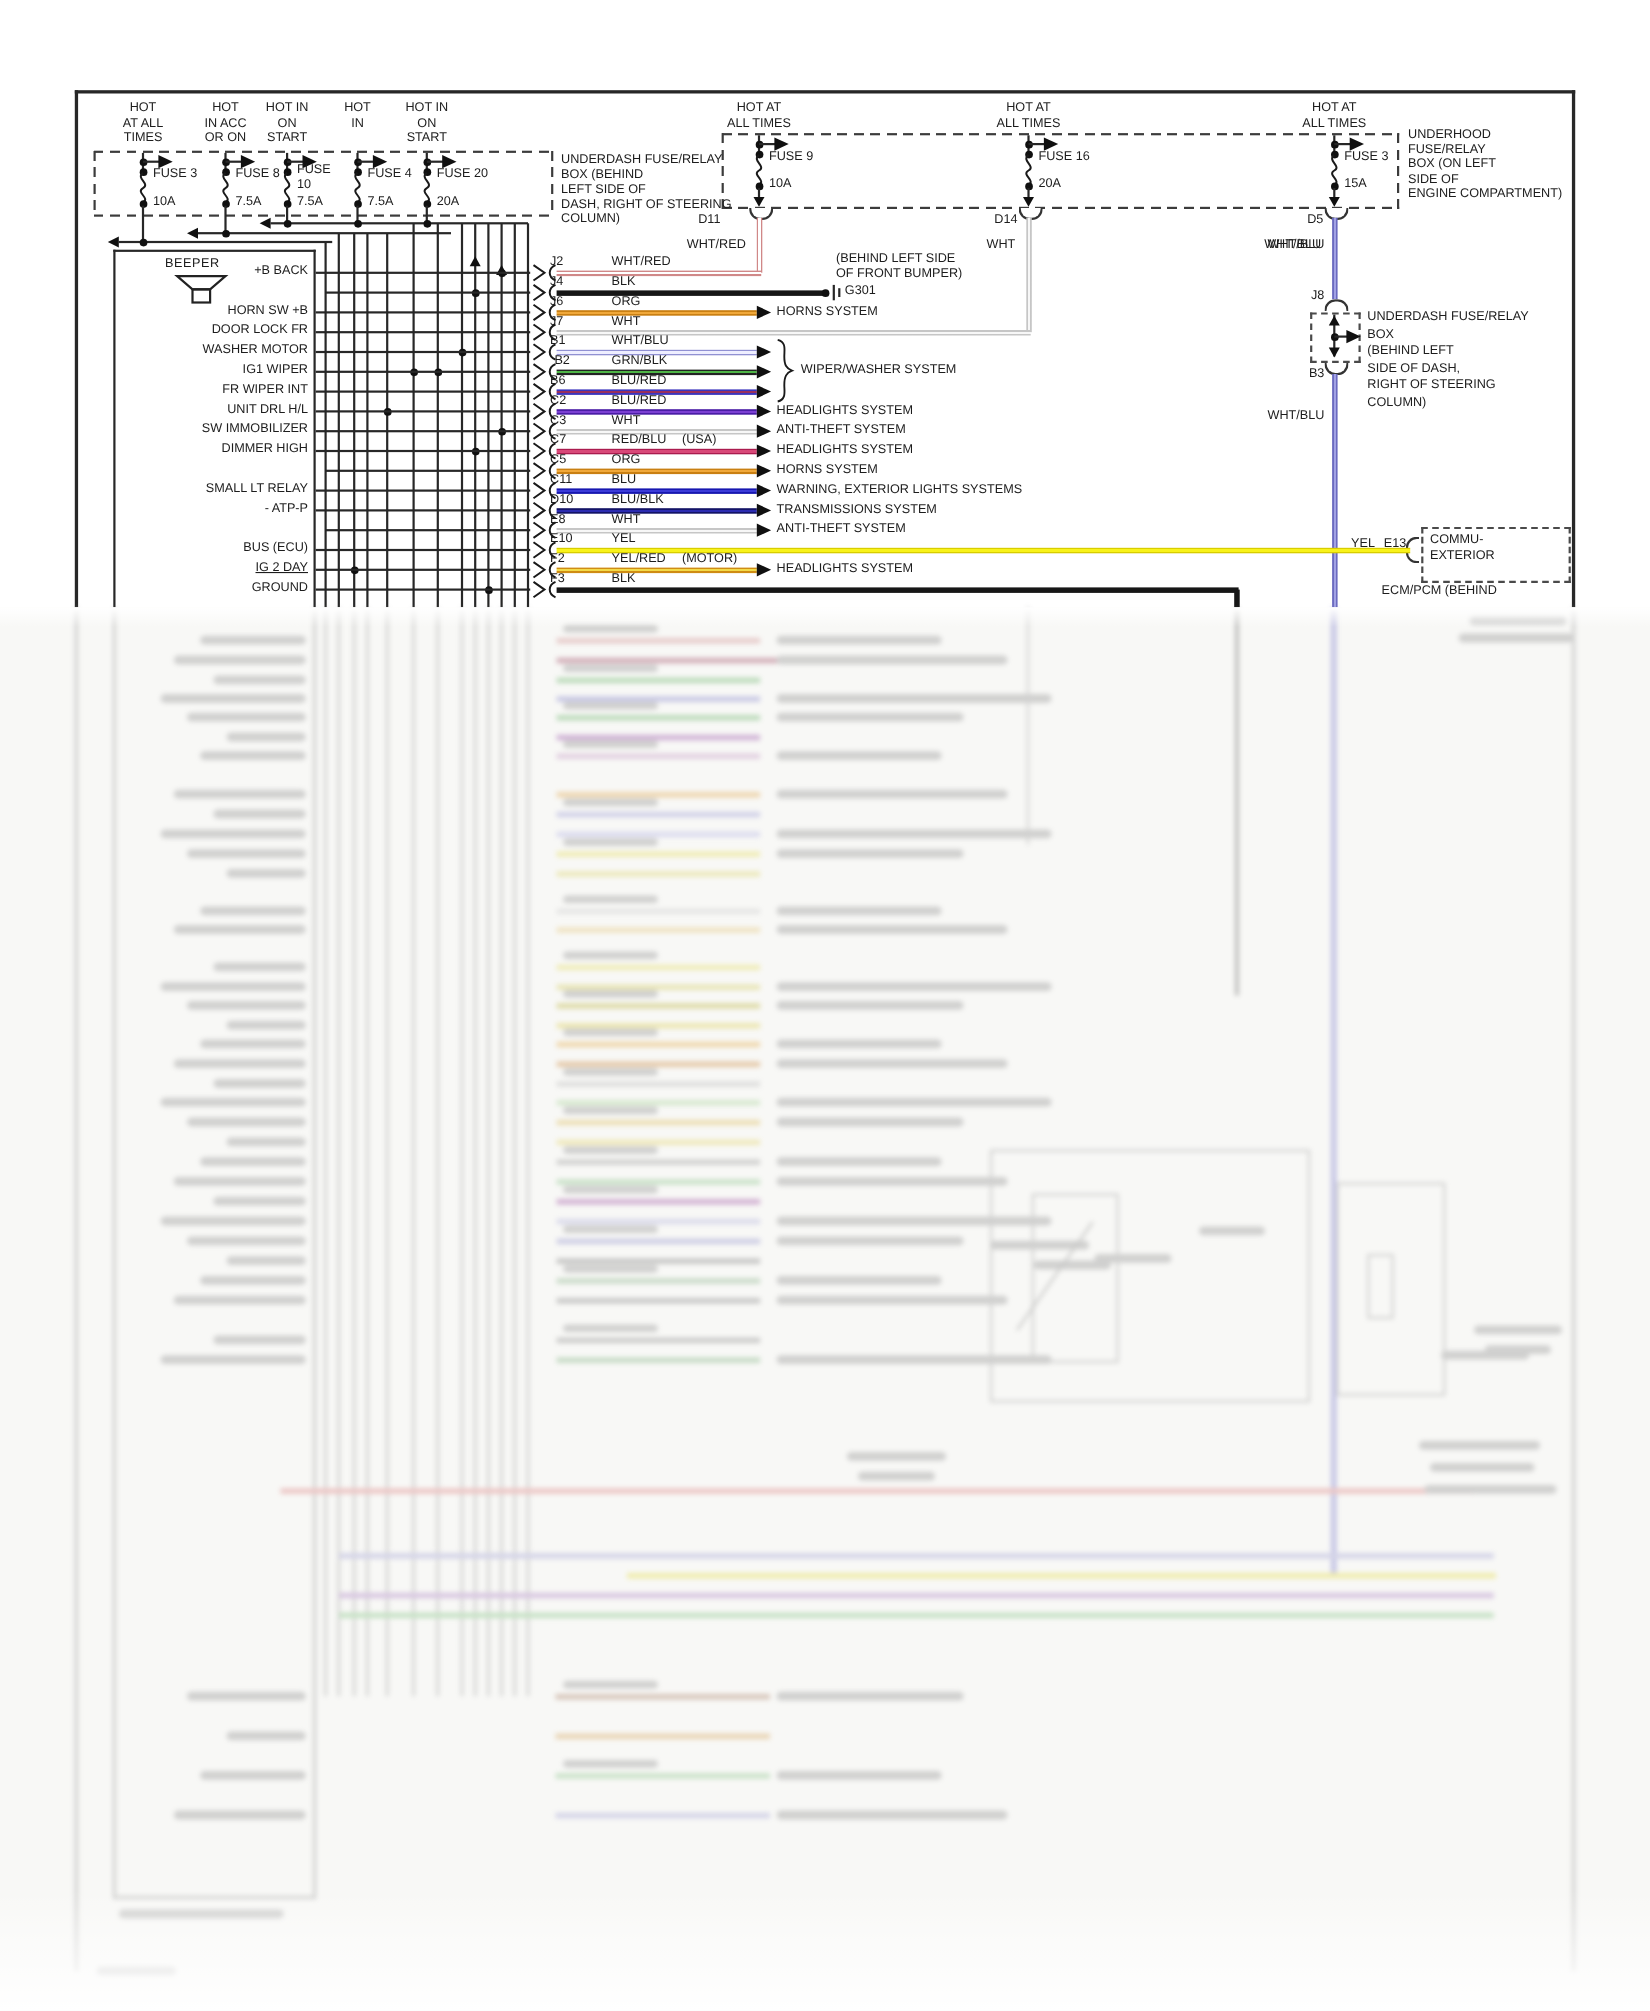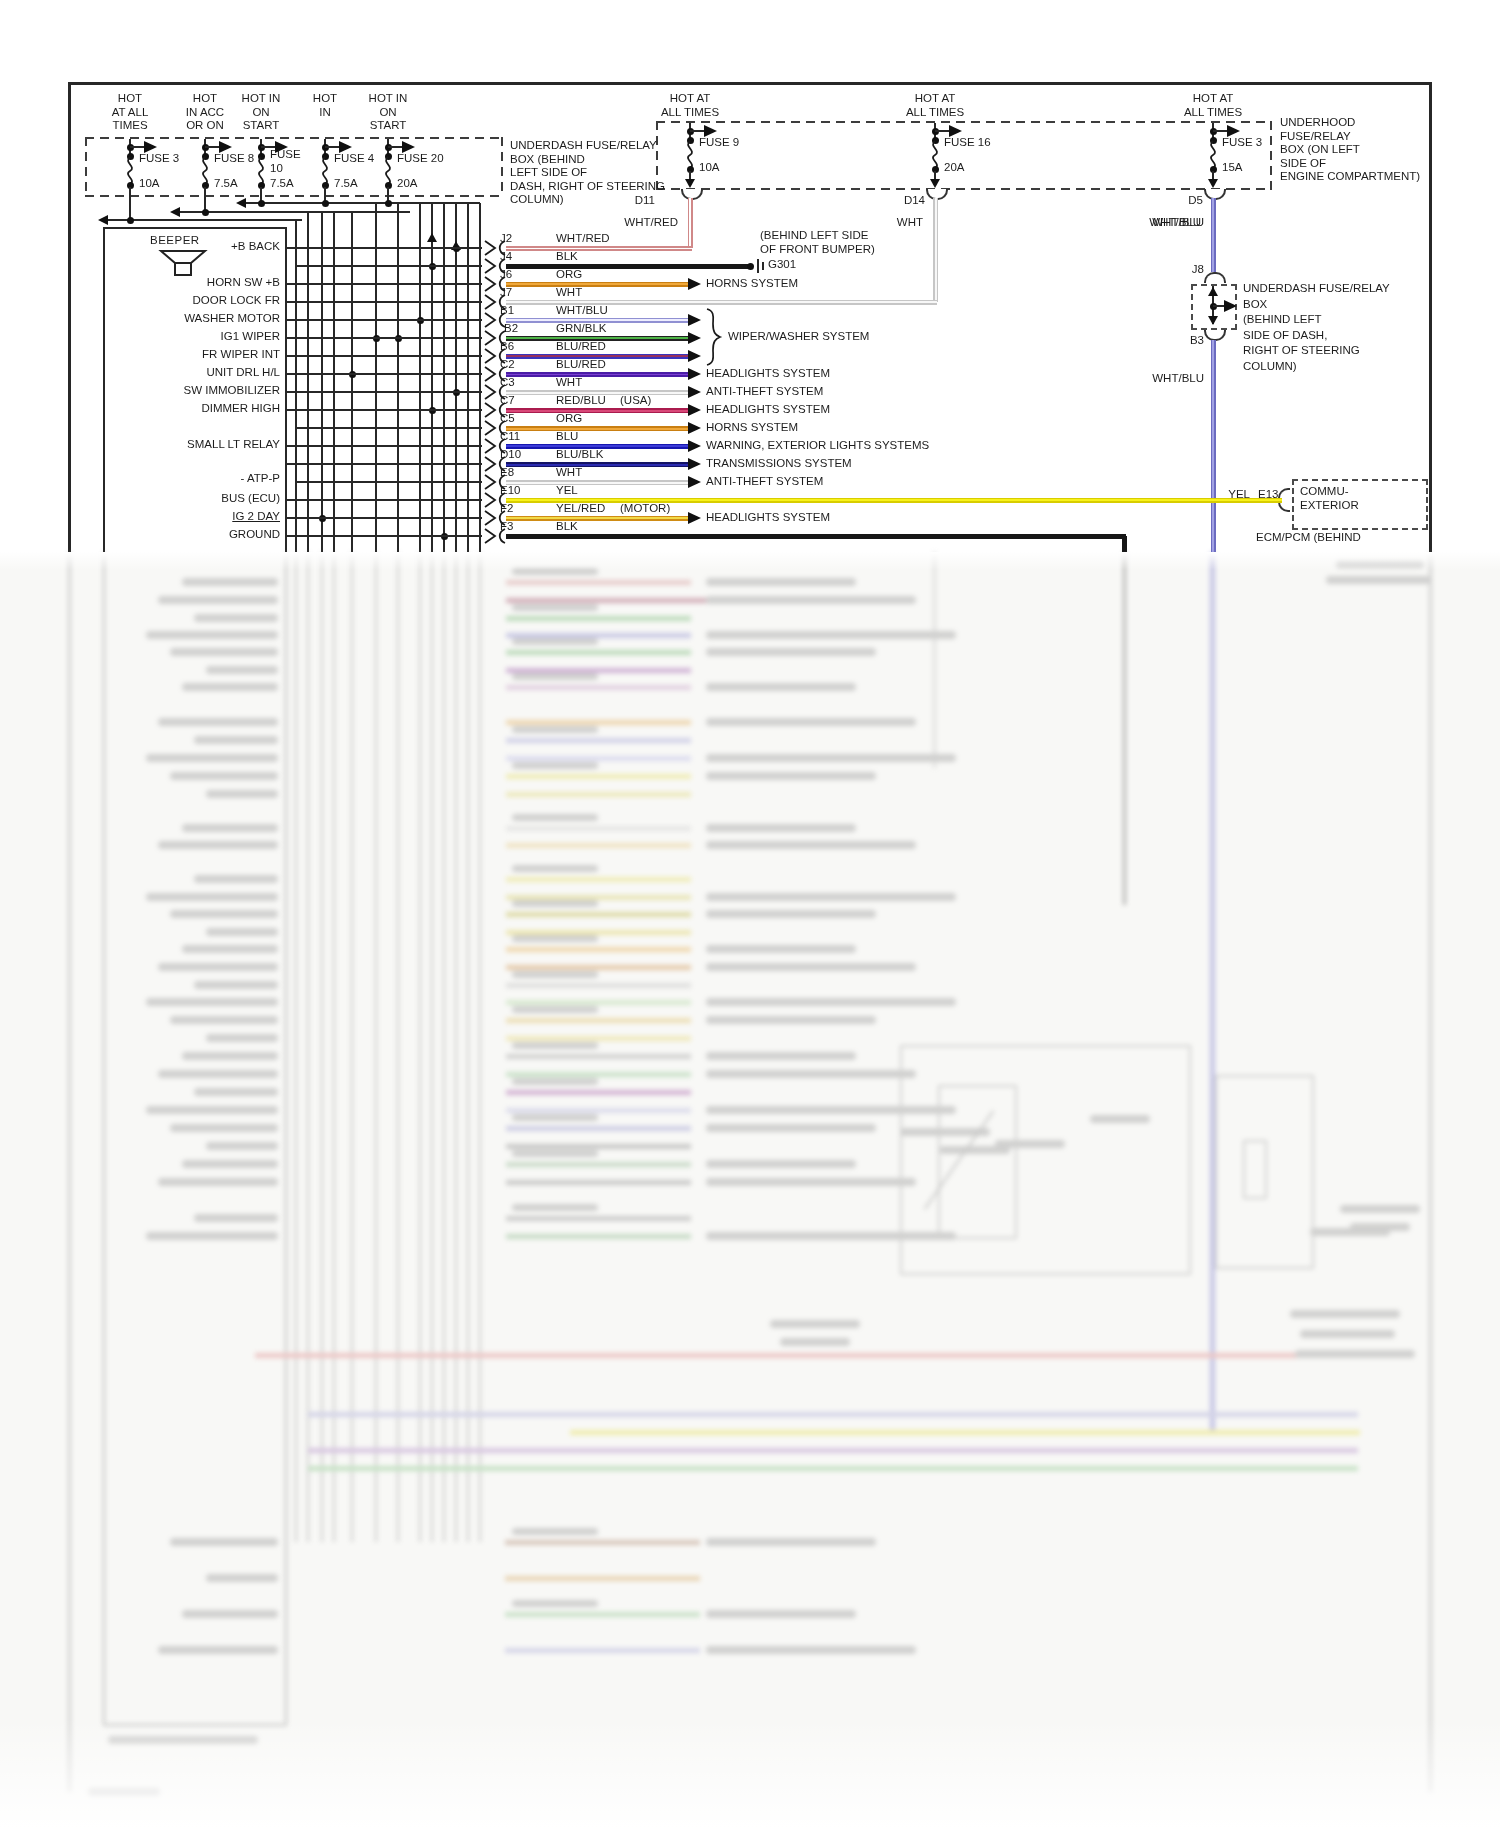--- a/index.html
+++ b/index.html
@@ -400,21 +400,21 @@
       <div class="ln" style="left: 287px; top: 445px; width: 195px; height: 2px;"></div>
       <svg width="24" height="16" style="left: 484px; top: 438px;">
         <path d="M1,1 L11,8 L1,15" fill="none" stroke="#1a1a1a" stroke-width="1.8"></path>
         <path d="M21,1 C14,4 14,12 21,15" fill="none" stroke="#1a1a1a" stroke-width="1.8"></path>
       </svg>
       <div class="lbl" style="left: 500px; top: 430px;">C11</div>
       <div class="lbl" style="left: 556px; top: 430px;">BLU</div>
       <div class="wire" style="left: 506px; top: 443.5px; width: 182px; height: 5px; background: linear-gradient(rgb(23, 23, 176) 0px, rgb(23, 23, 176) 1.5px, rgb(59, 59, 216) 1.5px, rgb(59, 59, 216) 3.5px, rgb(23, 23, 176) 3.5px, rgb(23, 23, 176) 5px);"></div>
       <div class="arr-r" style="left: 688px; top: 440px;"></div>
       <div class="lbl" style="left: 706px; top: 439px;">WARNING, EXTERIOR LIGHTS SYSTEMS</div>
-      <div class="lbl r" style="left: 100px; top: 472px; width: 180px;">- ATP-P</div>
+      <div class="lbl r" style="left: 100px; top: 456px; width: 180px;">- ATP-P</div>
       <div class="ln" style="left: 287px; top: 463px; width: 195px; height: 2px;"></div>
       <svg width="24" height="16" style="left: 484px; top: 456px;">
         <path d="M1,1 L11,8 L1,15" fill="none" stroke="#1a1a1a" stroke-width="1.8"></path>
         <path d="M21,1 C14,4 14,12 21,15" fill="none" stroke="#1a1a1a" stroke-width="1.8"></path>
       </svg>
       <div class="lbl" style="left: 500px; top: 448px;">D10</div>
       <div class="lbl" style="left: 556px; top: 448px;">BLU/BLK</div>
       <div class="wire" style="left: 506px; top: 461.5px; width: 182px; height: 5px; background: linear-gradient(rgb(19, 19, 102) 0px, rgb(19, 19, 102) 1.5px, rgb(43, 43, 176) 1.5px, rgb(43, 43, 176) 3.5px, rgb(19, 19, 102) 3.5px, rgb(19, 19, 102) 5px);"></div>
       <div class="arr-r" style="left: 688px; top: 458px;"></div>
       <div class="lbl" style="left: 706px; top: 457px;">TRANSMISSIONS SYSTEM</div>

